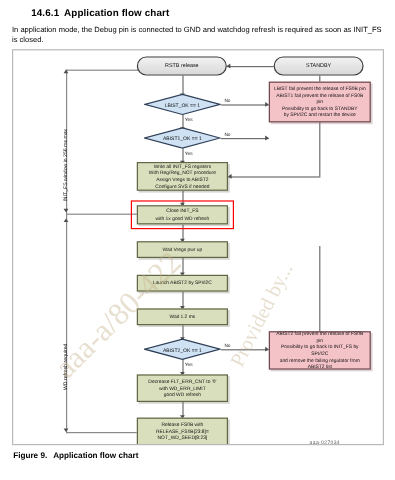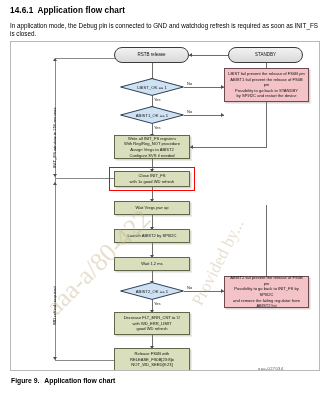--- a/index.html
+++ b/index.html
@@ -19,21 +19,21 @@
   
   #doc-heading {
     position: absolute;
     left: 10px;
     top: 6px;
     font-size: 8.2px;
     font-weight: bold;
     letter-spacing: 0.1px;
     white-space: nowrap;
   }
-  #doc-heading .num { margin-right: 4px; }
+  #doc-heading .num { margin-right: 4px; margin-left: 16px; }
 
   #doc-para {
     position: absolute;
     left: 10px;
     top: 22px;
     width: 312px;
     font-size: 6.3px;
     line-height: 8.2px;
     text-align: left;
   }

